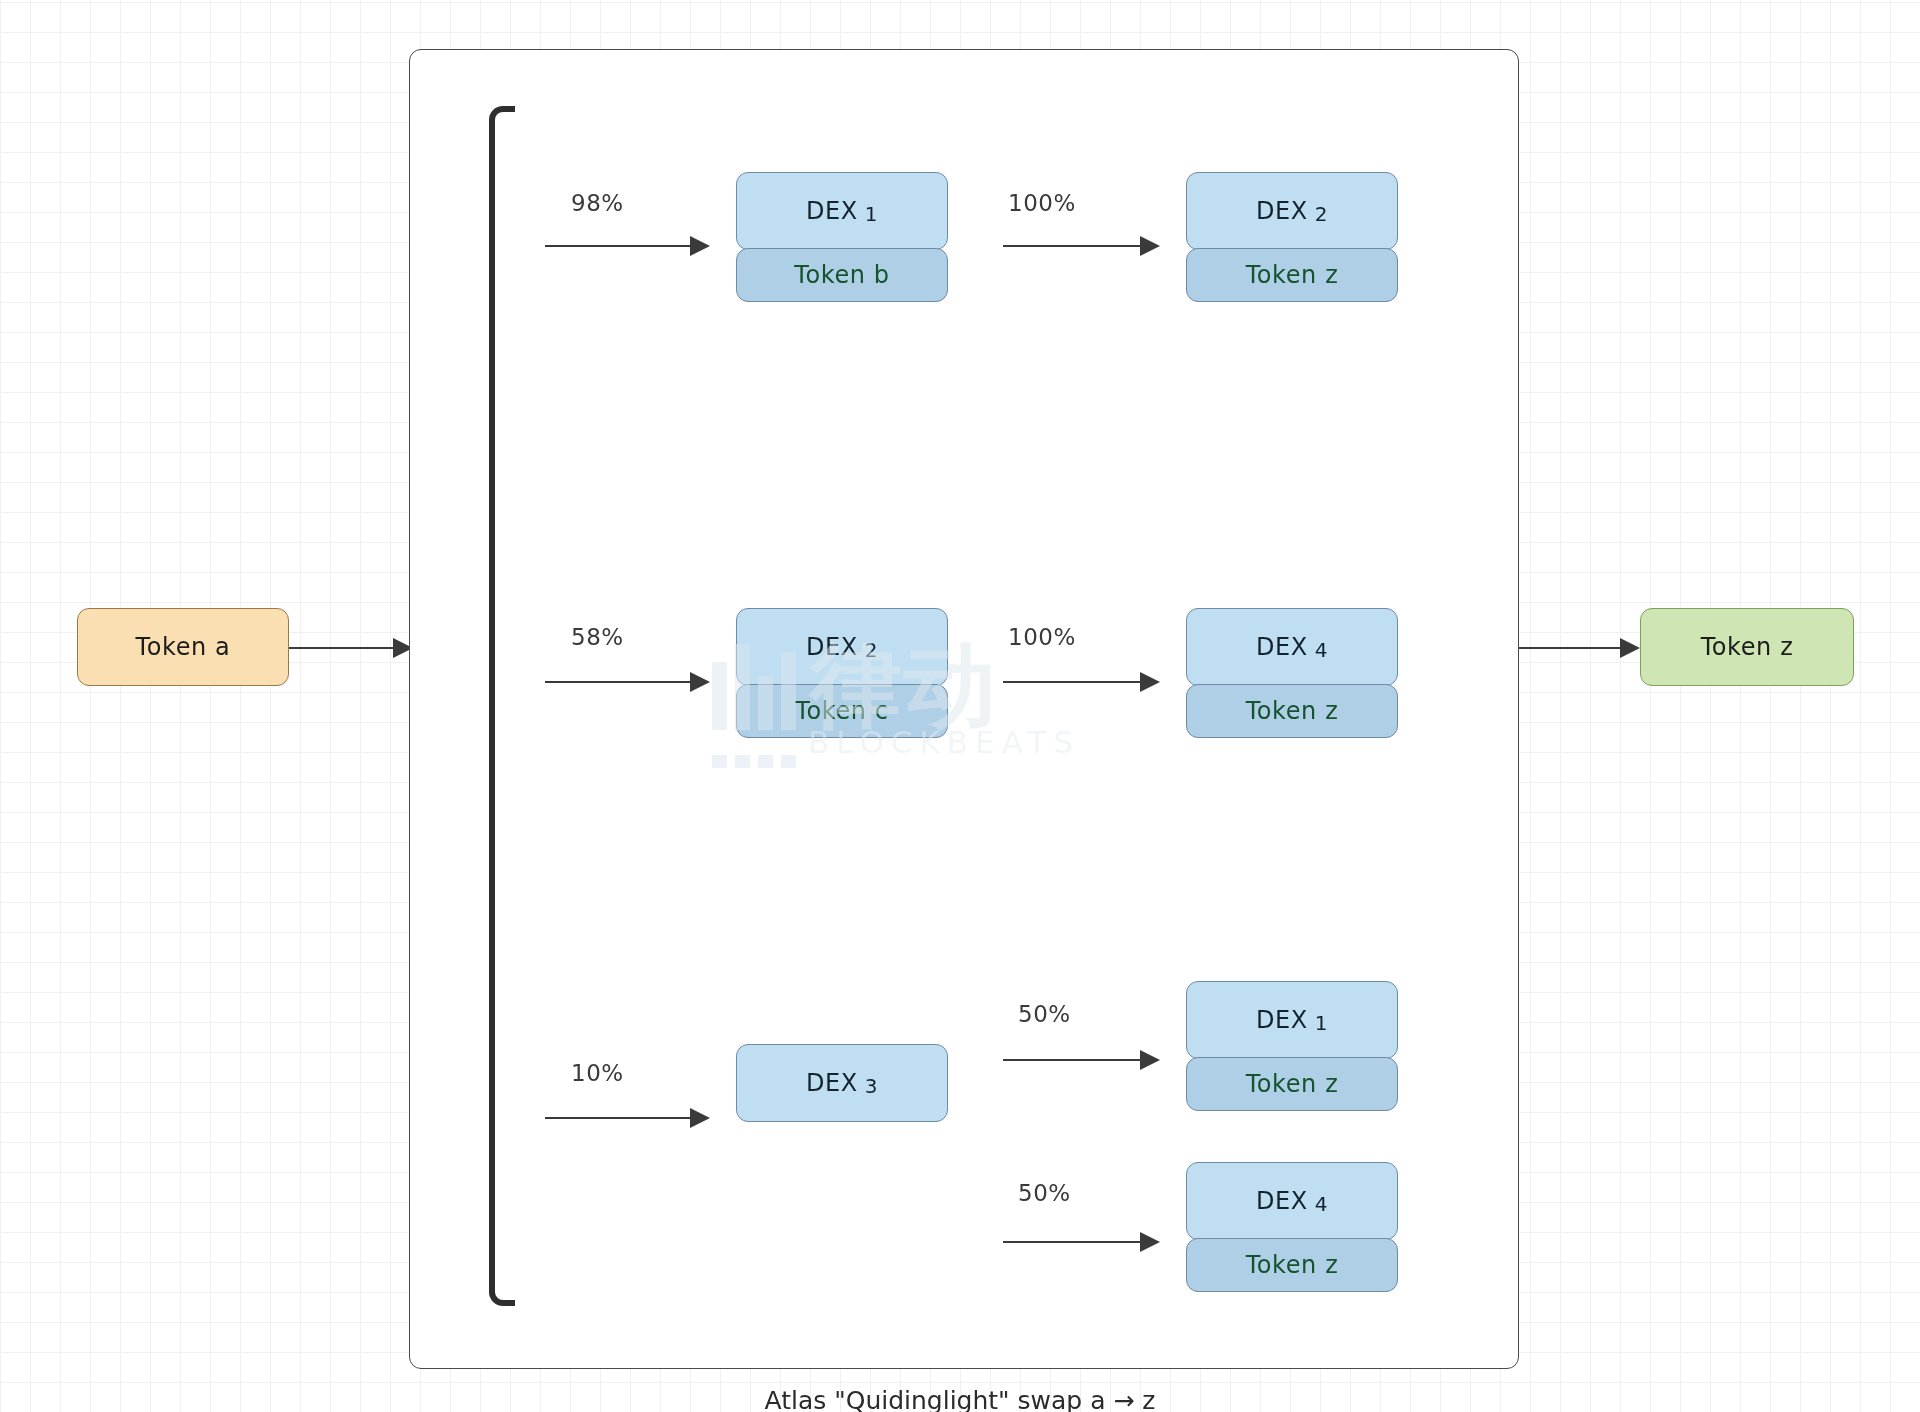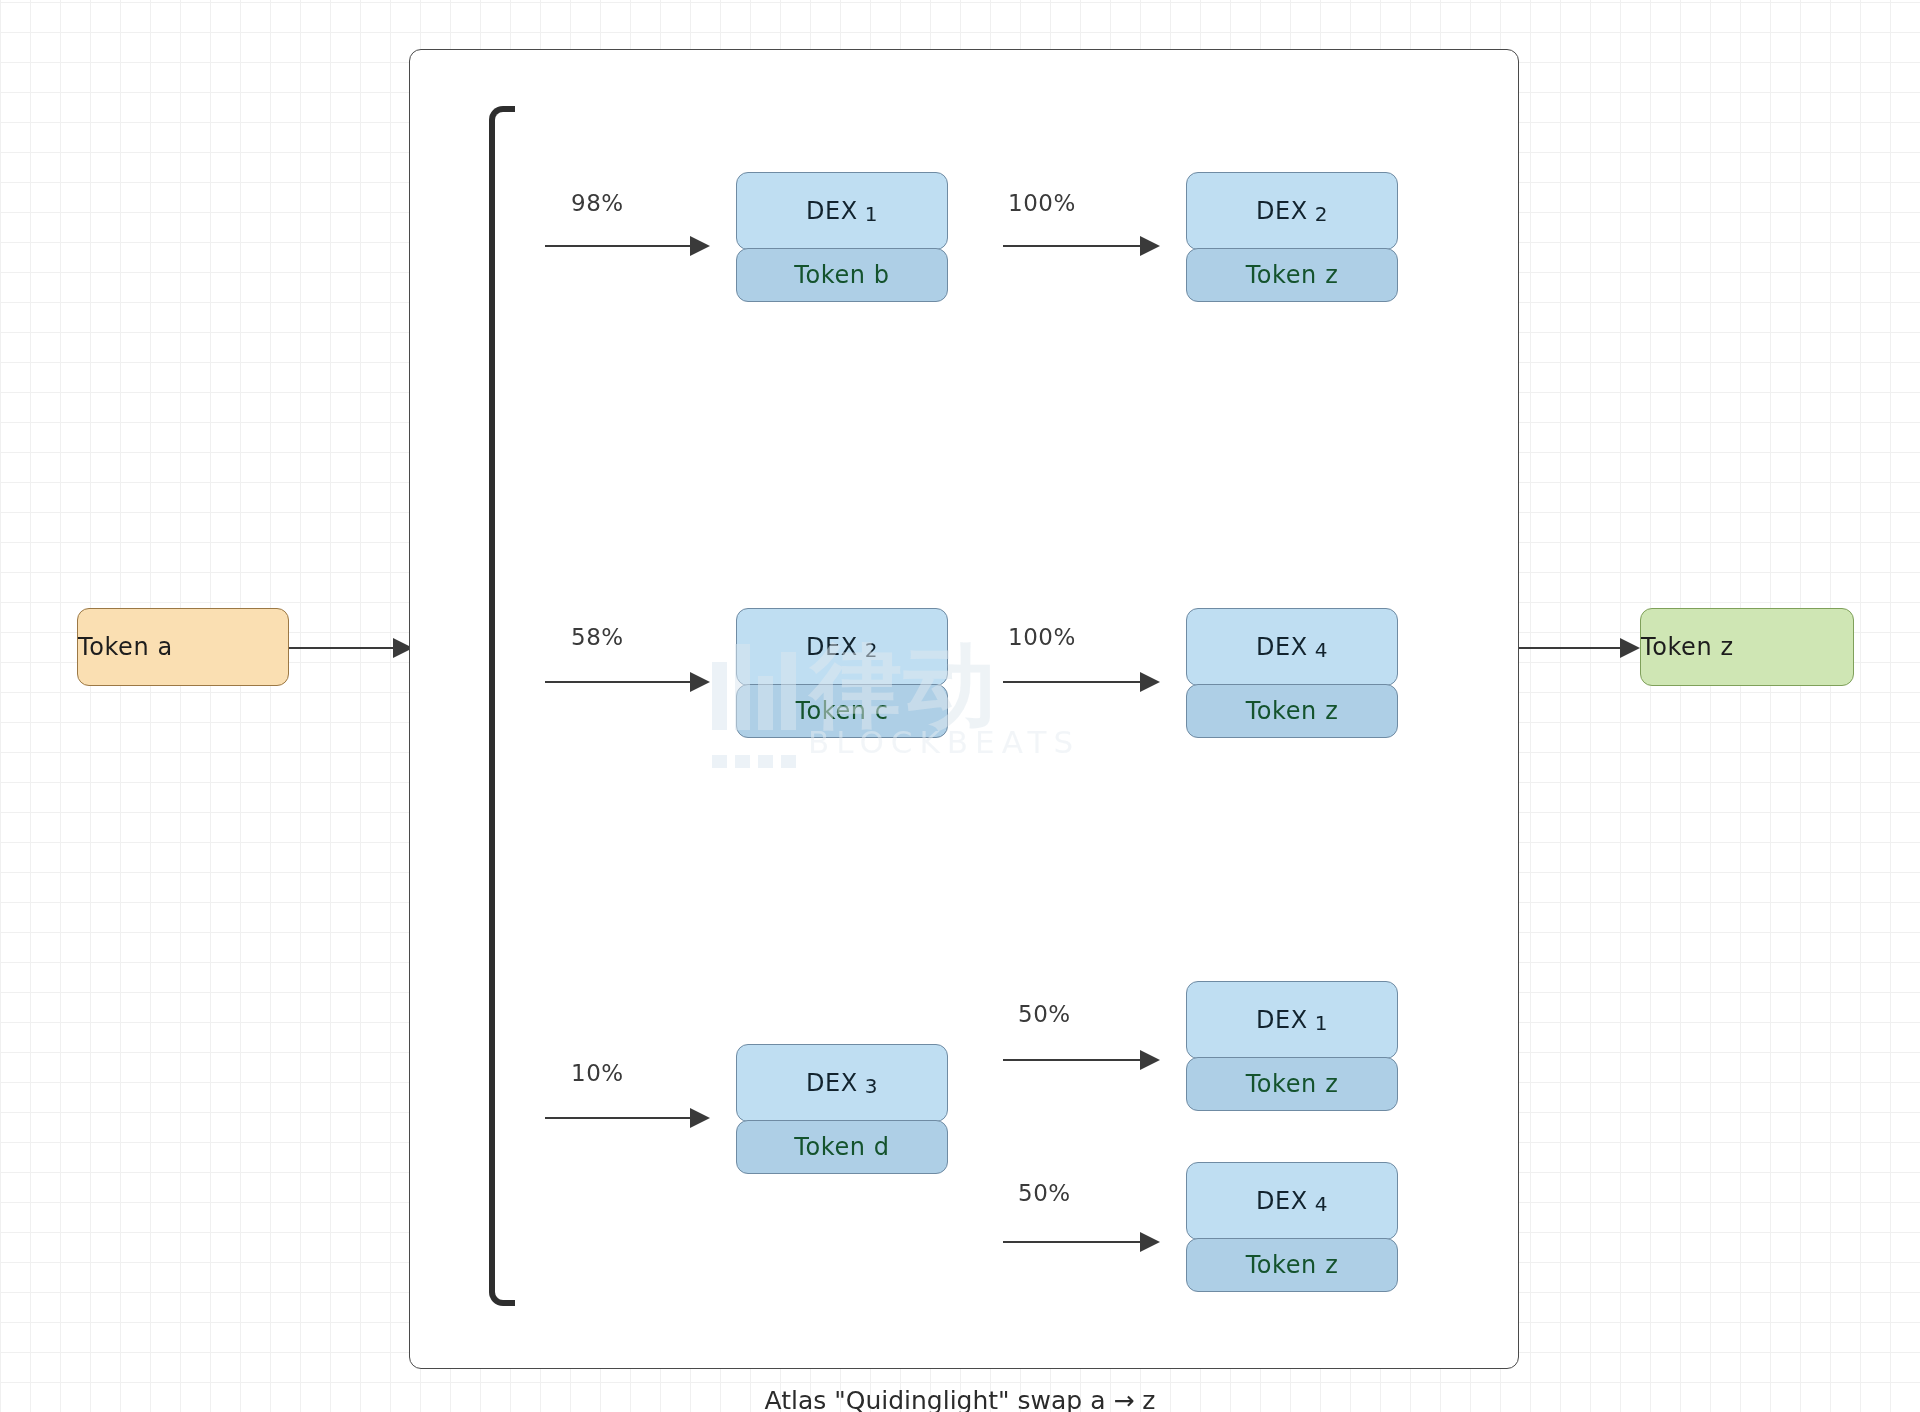--- a/index.html
+++ b/index.html
@@ -67,21 +67,21 @@
   }
 
   
   .term-node {
     position: absolute;
     border-radius: 12px;
     border: 1.6px solid #9b7845;
     box-sizing: border-box;
     display: flex;
     align-items: center;
-    justify-content: flex-start;
+    justify-content: center;
     font-size: 24px;
     color: #1d1d1d;
     letter-spacing: 0.6px;
     background: #fadfb2;
   }
   .term-node.green {
     background: #cfe6b4;
     border-color: #7fa05a;
   }
 
@@ -305,21 +305,20 @@
   <div class="arrow" style="left:545px; top:1108px; width:165px;">
     <span class="shaft"></span>
     <span class="head"></span>
   </div>
 
   <div class="dex-card" style="left:736px; top:1044px;">
     <div class="dex-top">
       <span>DEX</span>
       <span class="dex-sub">3</span>
     </div>
-    <div class="dex-bot">Token d</div>
   </div>
 
   <div class="pct-label" style="left:1018px; top:1001px;">50%</div>
   <div class="arrow" style="left:1003px; top:1050px; width:157px;">
     <span class="shaft"></span>
     <span class="head"></span>
   </div>
 
   <div class="dex-card" style="left:1186px; top:981px;">
     <div class="dex-top">

